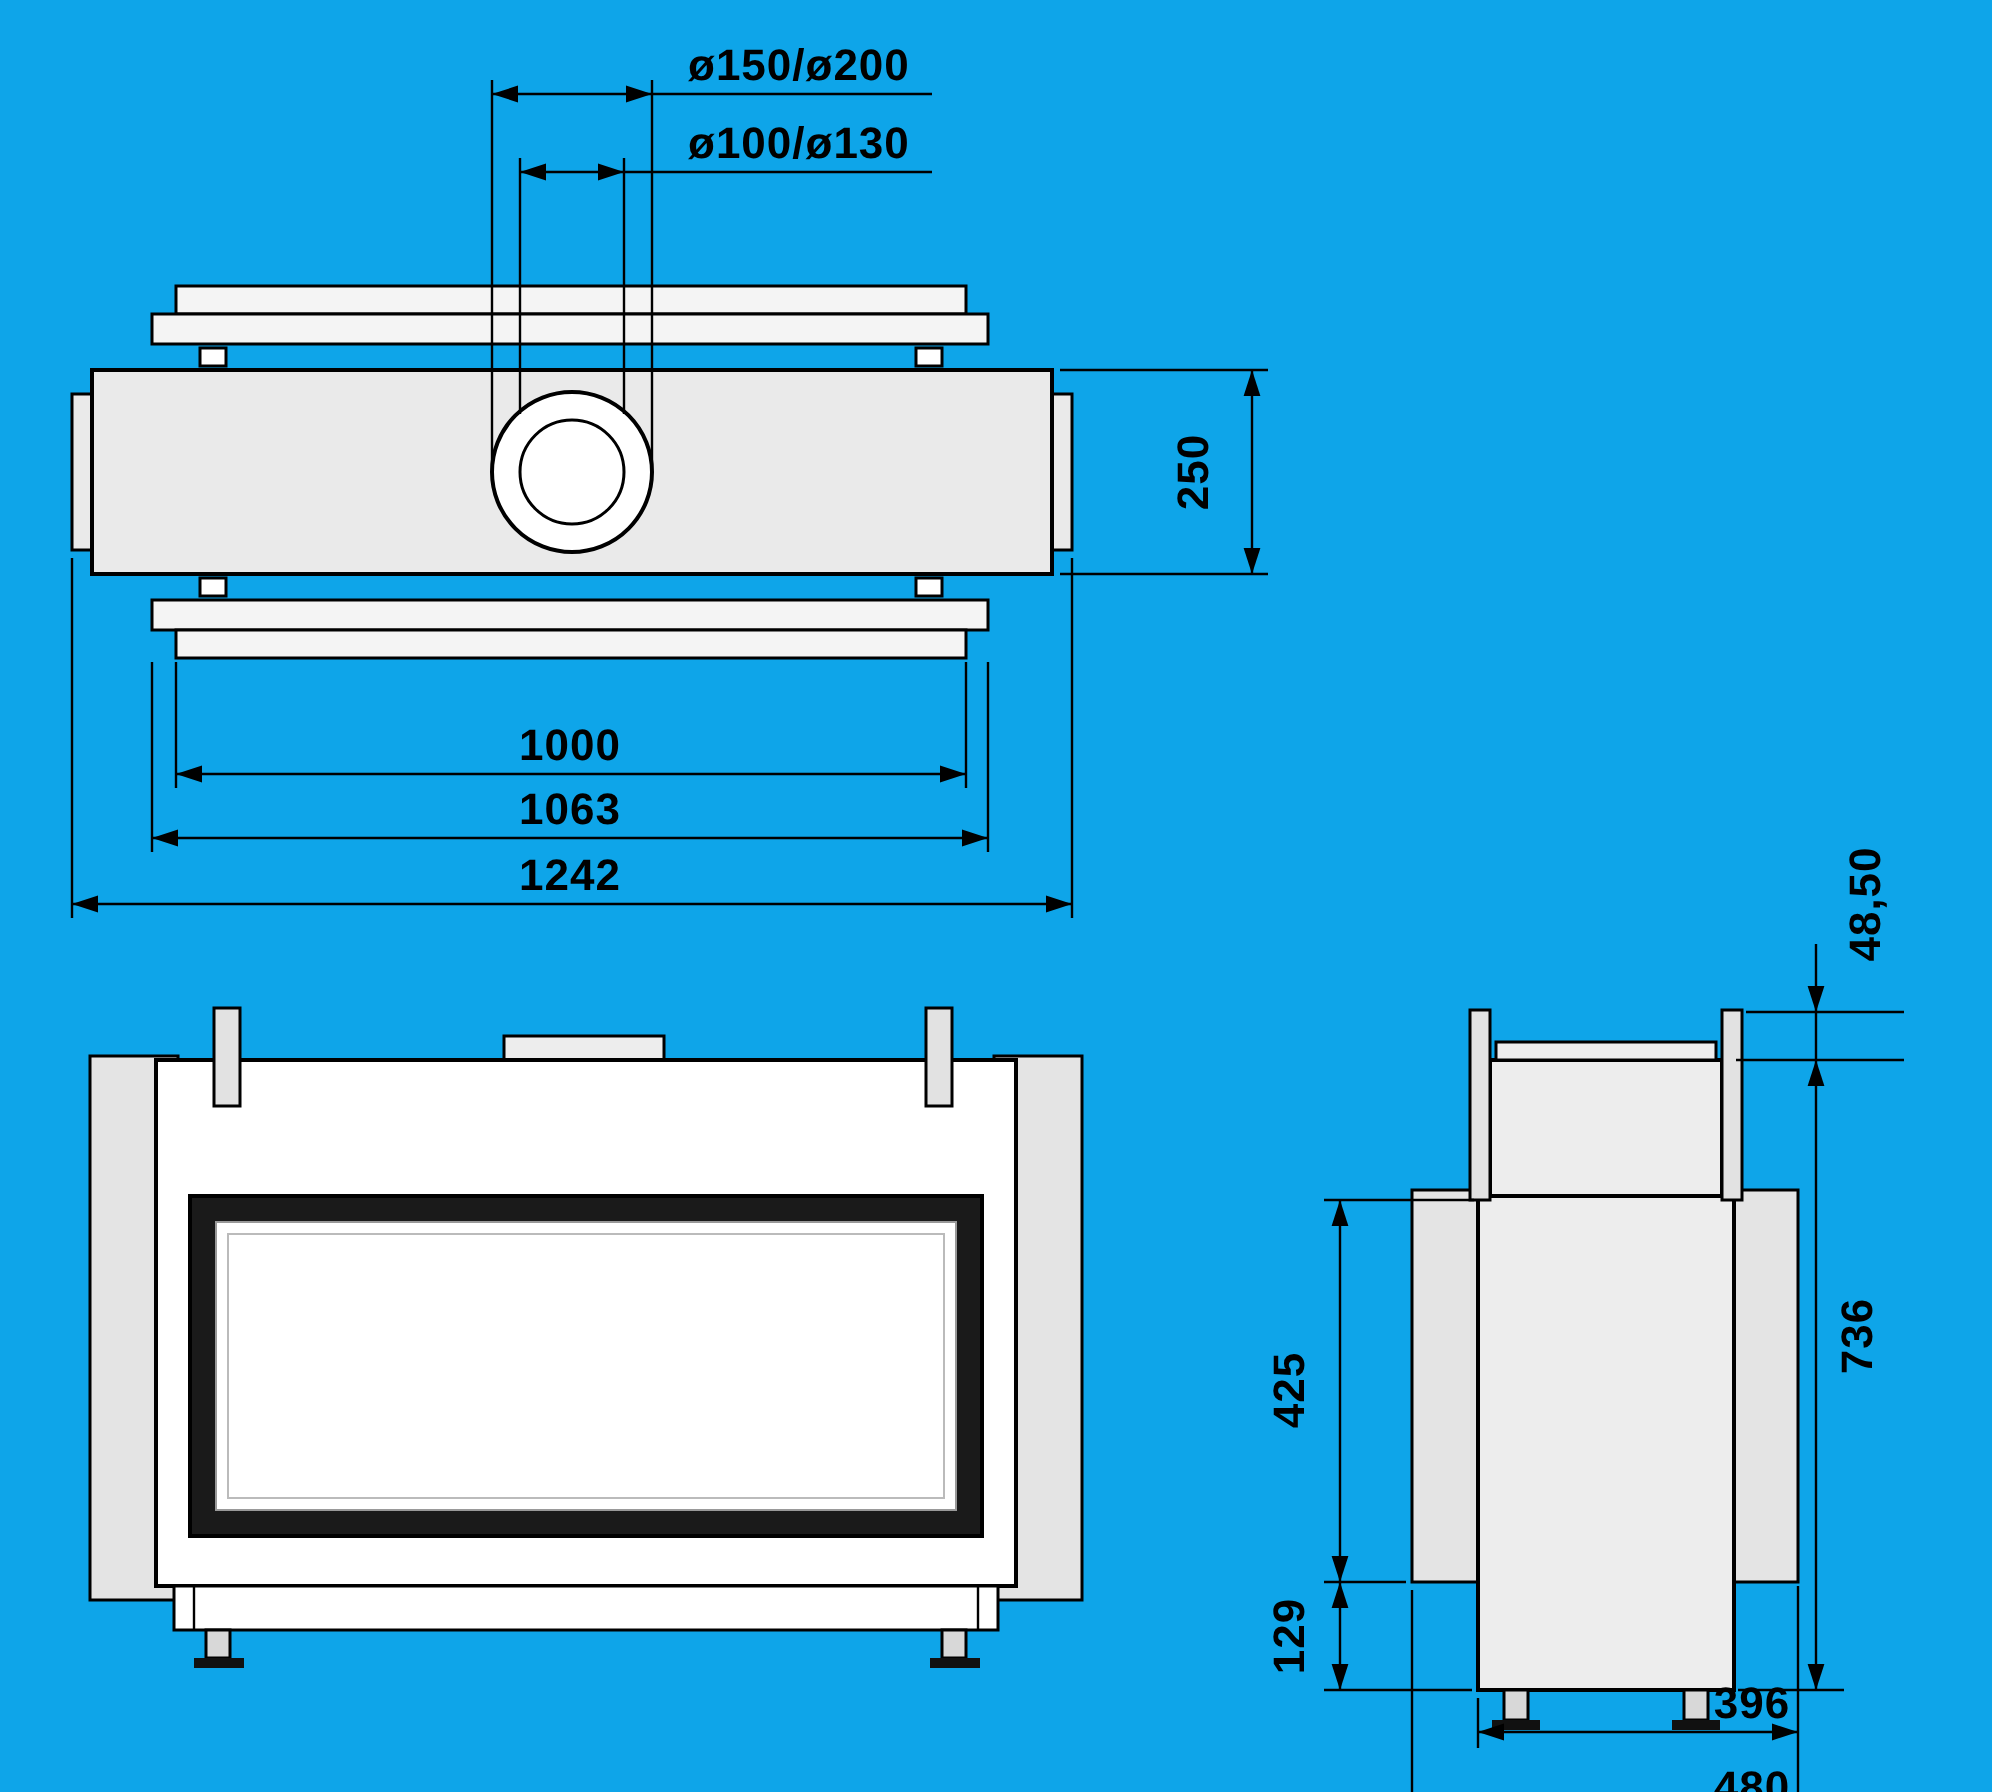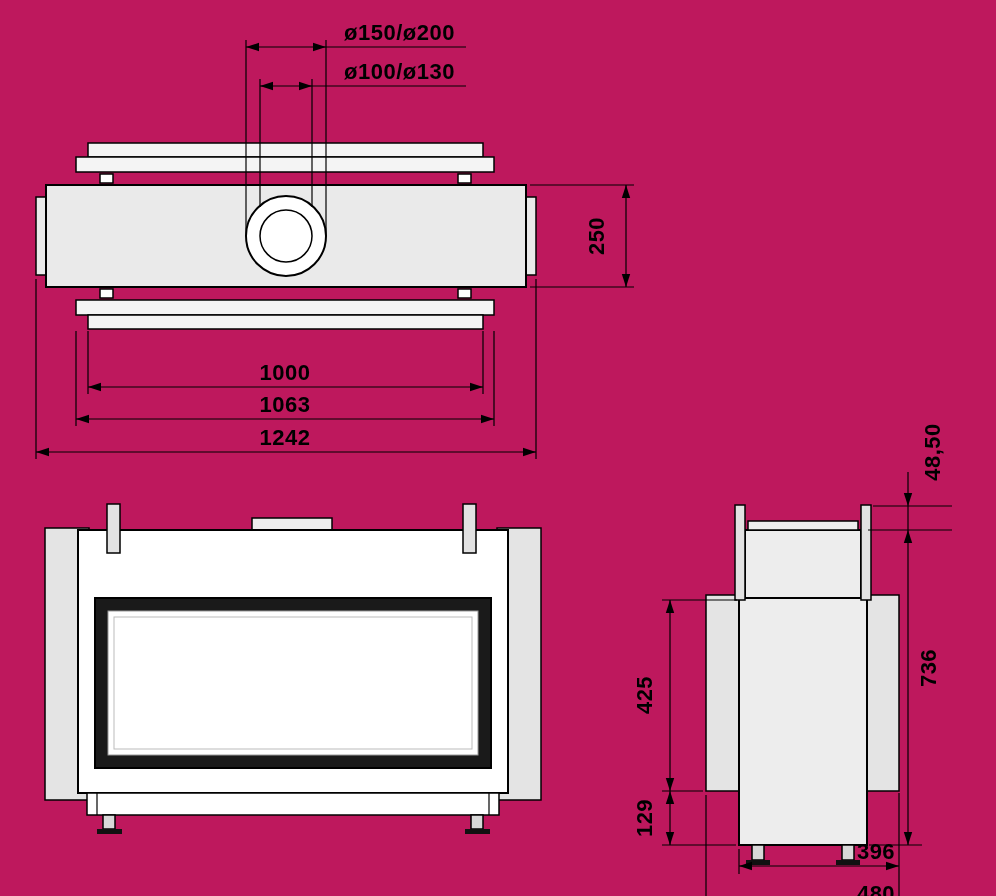--- a/index.html
+++ b/index.html
@@ -1,16 +1,16 @@
 <!DOCTYPE html>
 <html><head>
 <meta charset="utf-8">
 <style>
   html, body { margin: 0; padding: 0; background: #ffffff; }
-  .canvas { position: relative; width: 996px; height: 896px; background: #be185d; overflow: hidden; }
+  .canvas { position: relative; width: 996px; height: 896px; background: #0ea5e9; overflow: hidden; }
   svg { display: block; }
   .ol2  { stroke: #000; stroke-width: 2;   }
   .ol15 { stroke: #000; stroke-width: 1.5; }
   .dl   { stroke: #000; stroke-width: 1.2; fill: none; }
   .arw  { fill: #000; stroke: none; }
   .dim  { font-family: "Liberation Sans", sans-serif; font-weight: bold; font-size: 22px; fill: #000; stroke: none; letter-spacing: 0.5px; }
 </style>
 </head>
 <body>
 

